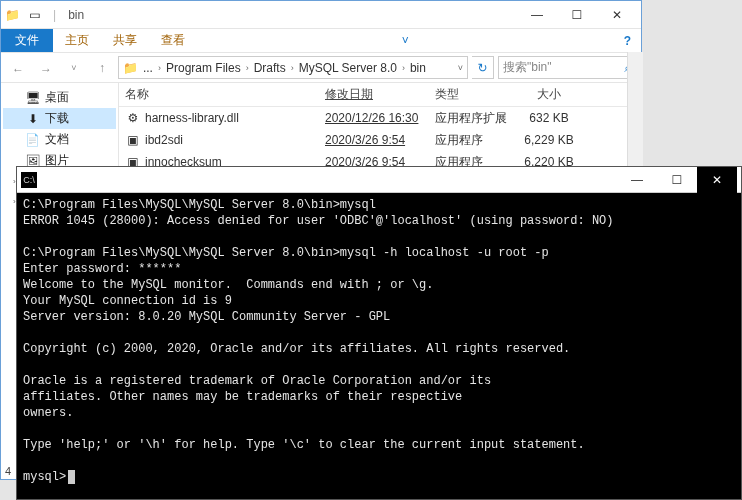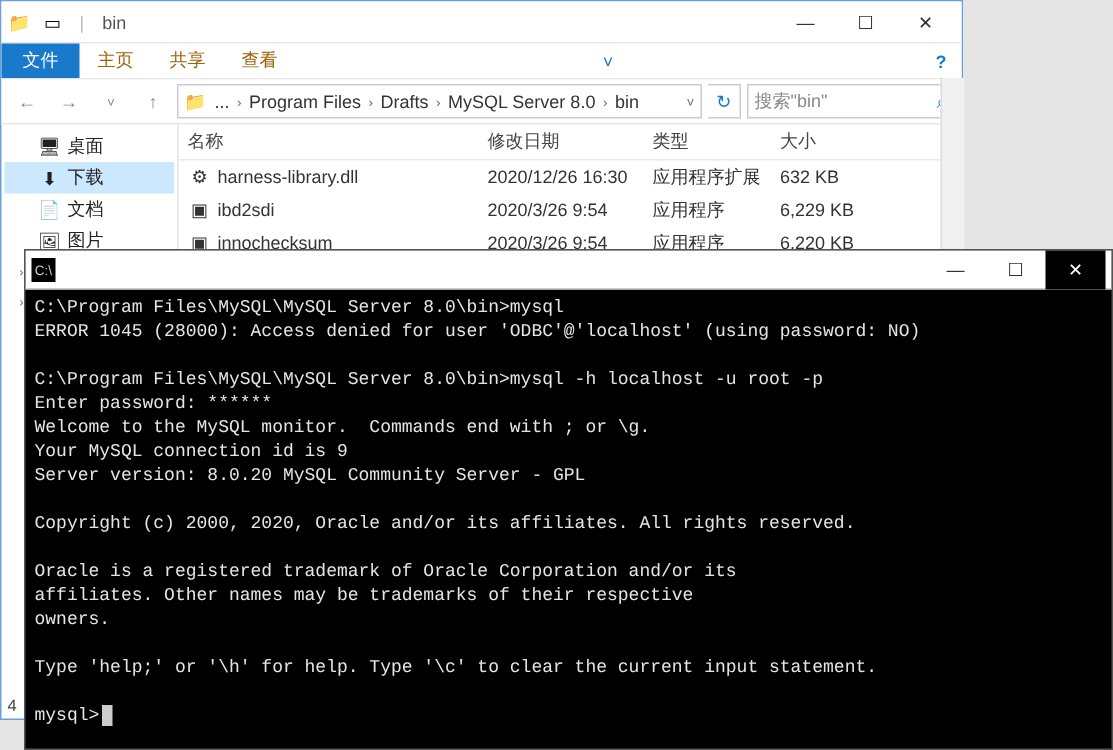--- a/index.html
+++ b/index.html
@@ -28,23 +28,23 @@
   .exp-body { display: flex; height: calc(100% - 28px - 24px - 30px); }
   .sidebar { width: 118px; border-right: 1px solid #e5e5e5; padding: 4px 2px; overflow: hidden; }
   .sb-item { display: flex; align-items: center; gap: 4px; padding: 2px 2px 2px 10px; color: #222; white-space: nowrap; }
   .sb-item.sel { background: #cce8ff; }
   .sb-ico { width: 16px; height: 16px; display: inline-flex; align-items: center; justify-content: center; }
   .sb-chev { font-size: 8px; color: #666; width: 8px; }
   .file-pane { flex: 1; display: flex; flex-direction: column; }
   .file-head { display: flex; height: 24px; border-bottom: 1px solid #e8e8e8; color: #444; font-size: 12px; align-items: center; }
   .file-head > div, .file-row > div { padding: 0 6px; }
   .c-name { width: 200px; display:flex; align-items:center; gap:4px; }
-  .c-date { width: 110px; }
+  .c-date { width: 110px; text-decoration: underline; }
   .c-type { width: 85px; }
-  .c-size { width: 70px; text-align: left; }
+  .c-size { width: 70px; text-align: center; }
   .file-rows { overflow: auto; }
   .file-row { display: flex; height: 22px; align-items: center; font-size: 12px; color: #333; }
   .file-ico { width: 16px; height: 16px; display:inline-flex; align-items:center; justify-content:center; }
   .scroll-side { position: absolute; right: -1px; top: 52px; bottom: 0; width: 16px; background: #f0f0f0; border-left: 1px solid #ddd; }
   .count-txt { position: absolute; left: 4px; bottom: 2px; font-size: 11px; color: #444; }
 
   
   .cmd { position: absolute; left: 16px; top: 166px; width: 726px; height: 334px; background: #000; border: 1px solid #555; }
   .cmd-title { height: 26px; background: #fff; display: flex; align-items: center; padding: 0 4px; font-size: 12px; color: #222; border-bottom: 1px solid #ccc; }
   .cmd-ico { width: 16px; height: 16px; margin-right: 6px; background: #000; color:#ccc; font-size:9px; display:flex;align-items:center;justify-content:center; }

